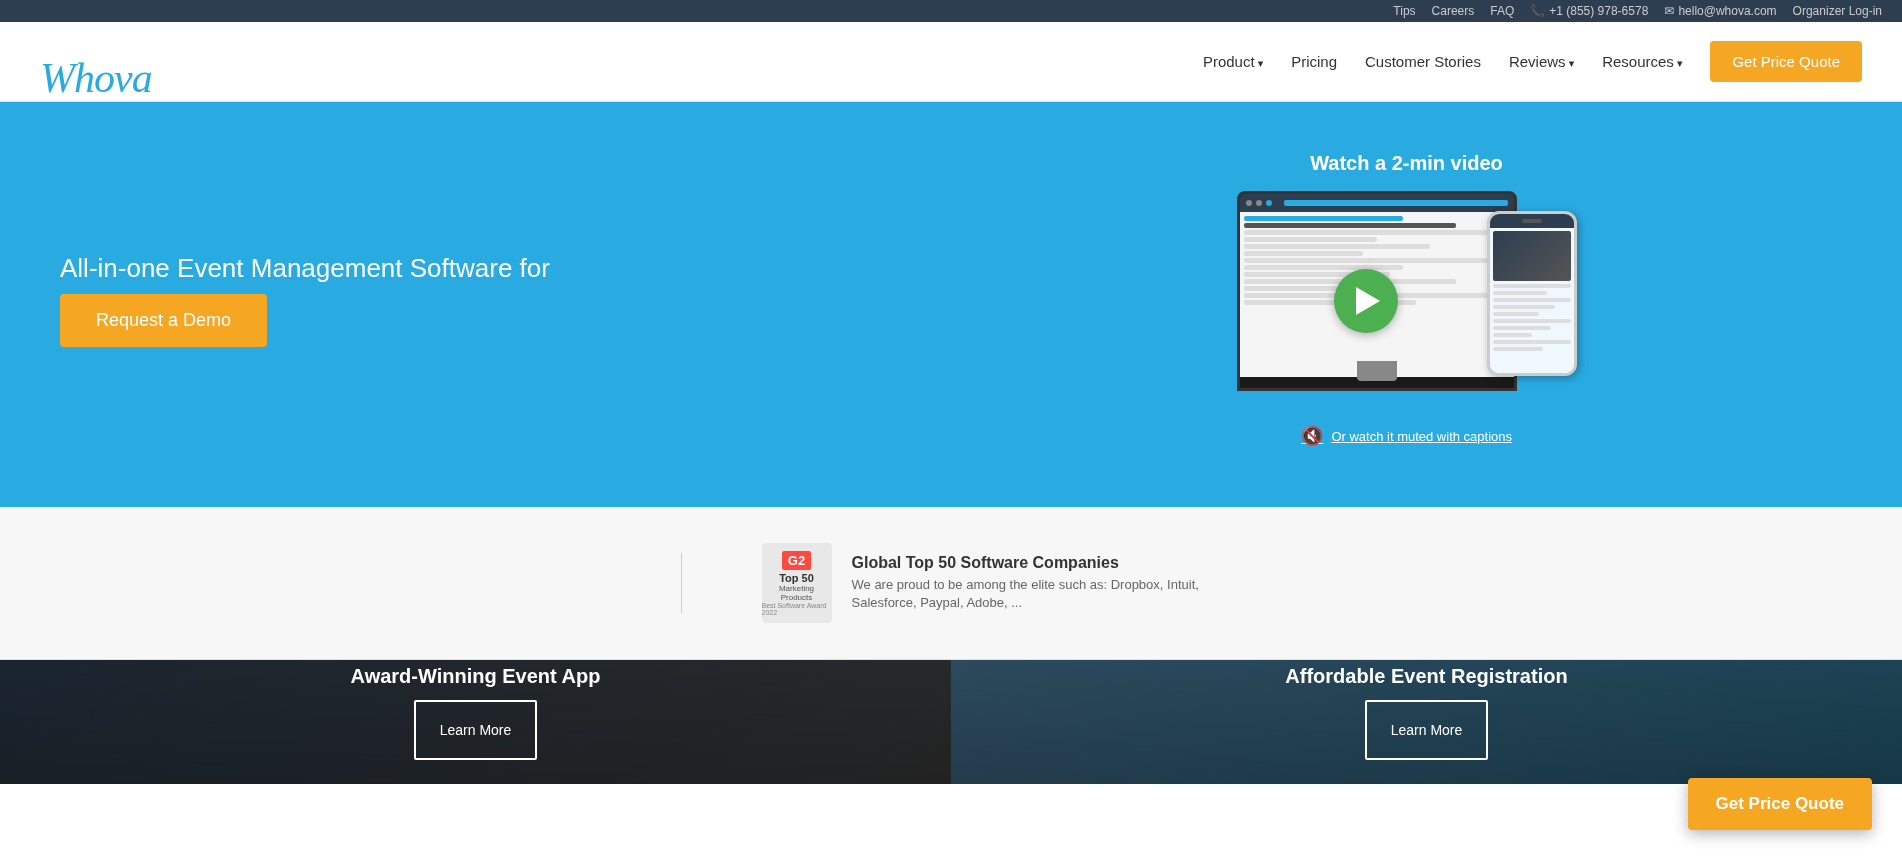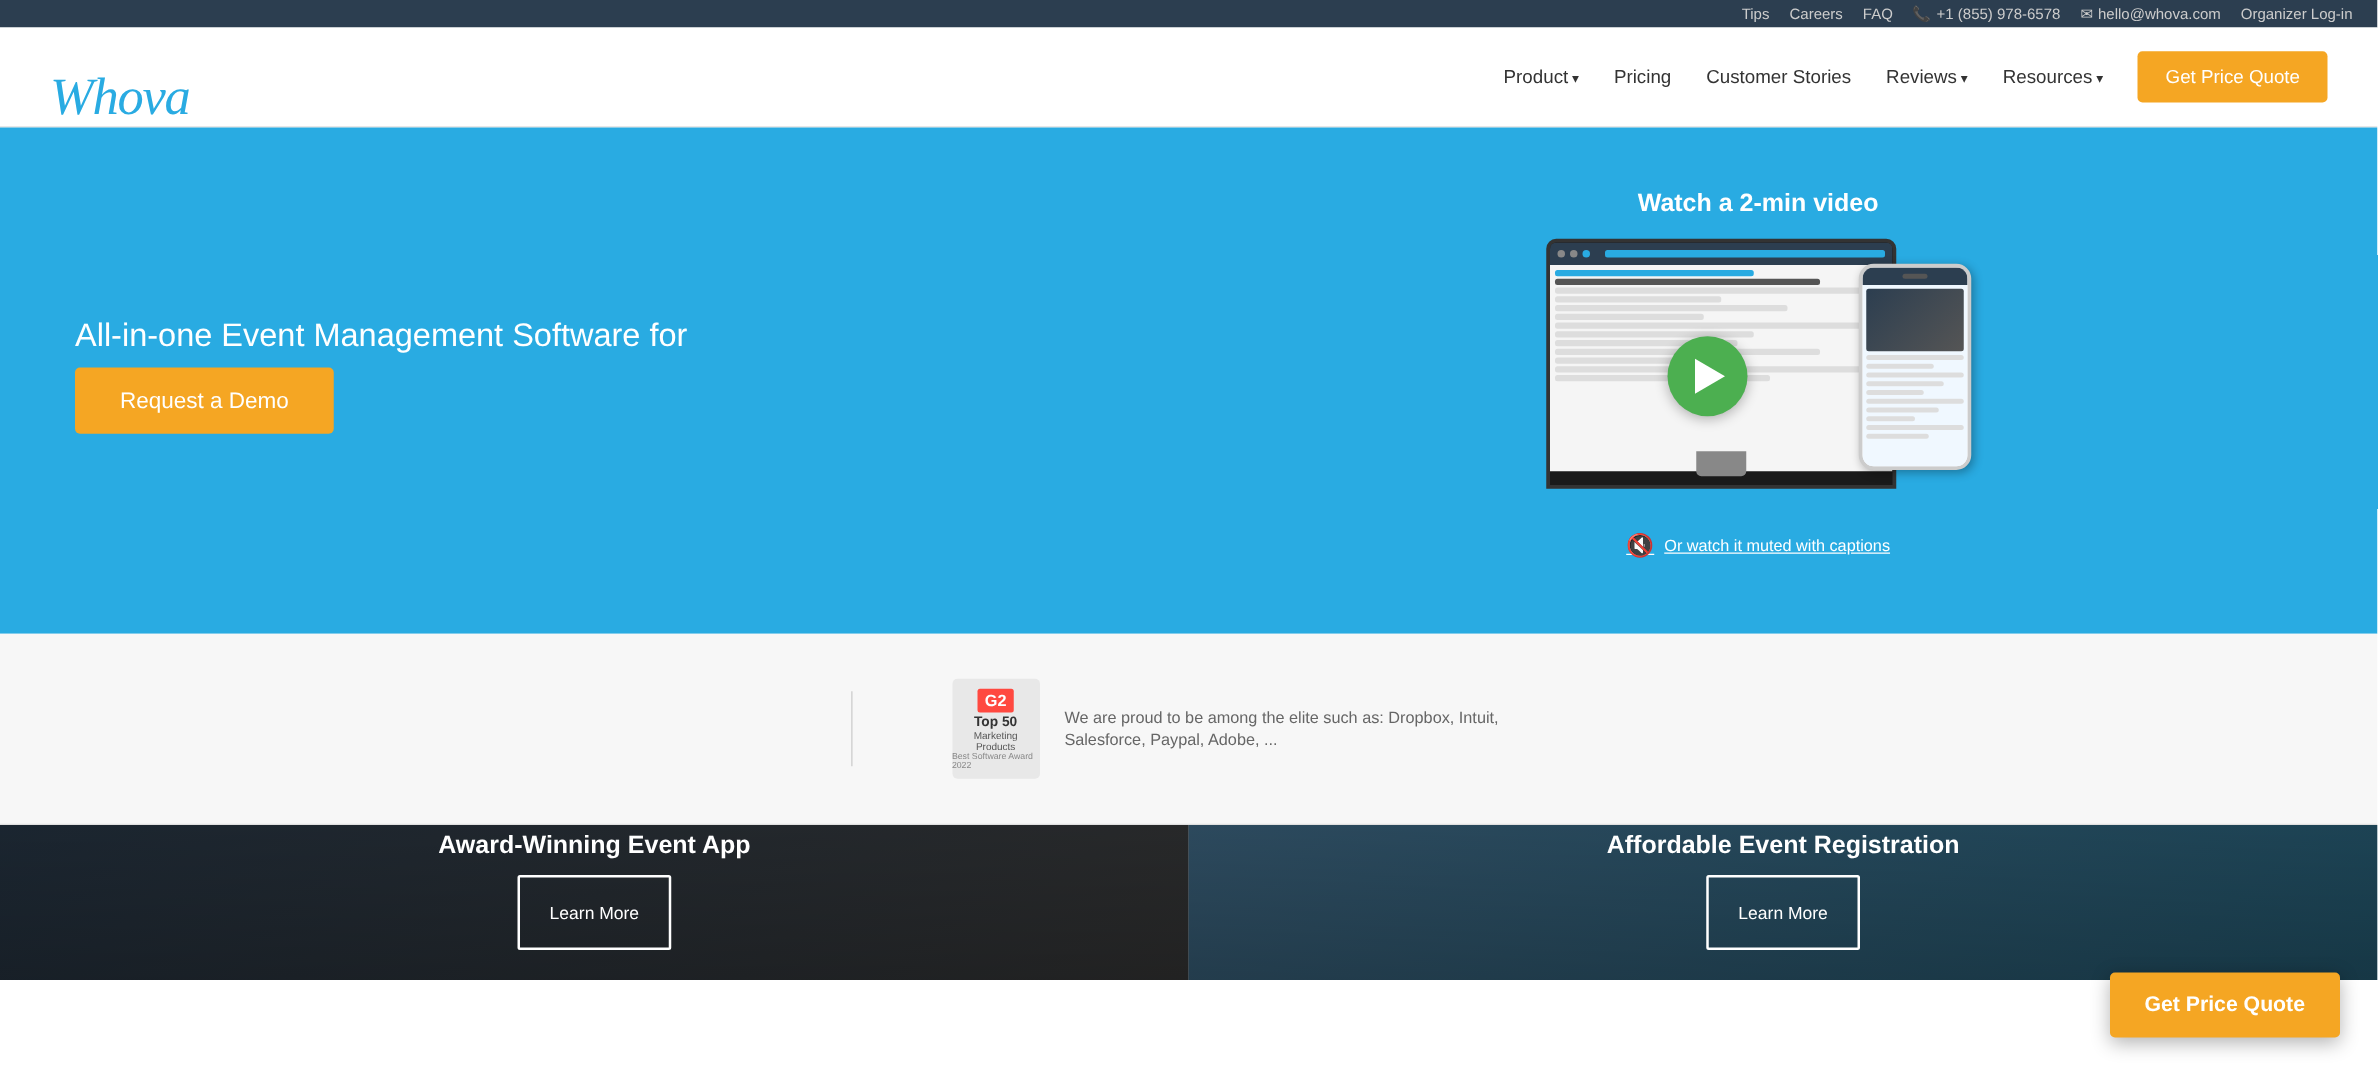--- a/index.html
+++ b/index.html
@@ -480,20 +480,21 @@
 <section class="awards">
   <div class="divider"></div>
   <div class="award-item">
     <div class="award-icon g2">
       <div class="g2-badge">G2</div>
       <div style="font-size:11px;font-weight:bold;color:#333;">Top 50</div>
       <div style="font-size:8px;color:#555;text-align:center;">Marketing<br>Products</div>
       <div style="font-size:7px;color:#888;">Best Software Award 2022</div>
     </div>
     <div class="award-text">
+      <h3>Global Top 50 Software Companies</h3>
       <p>We are proud to be among the elite such as: Dropbox, Intuit, Salesforce, Paypal, Adobe, ...</p>
     </div>
   </div>
 </section>
 
 <div class="cards">
   <div class="card card-bg-left">
     <div class="card-inner">
       <div class="card-title">Award-Winning Event App</div>
       <button class="card-btn">Learn More</button>

